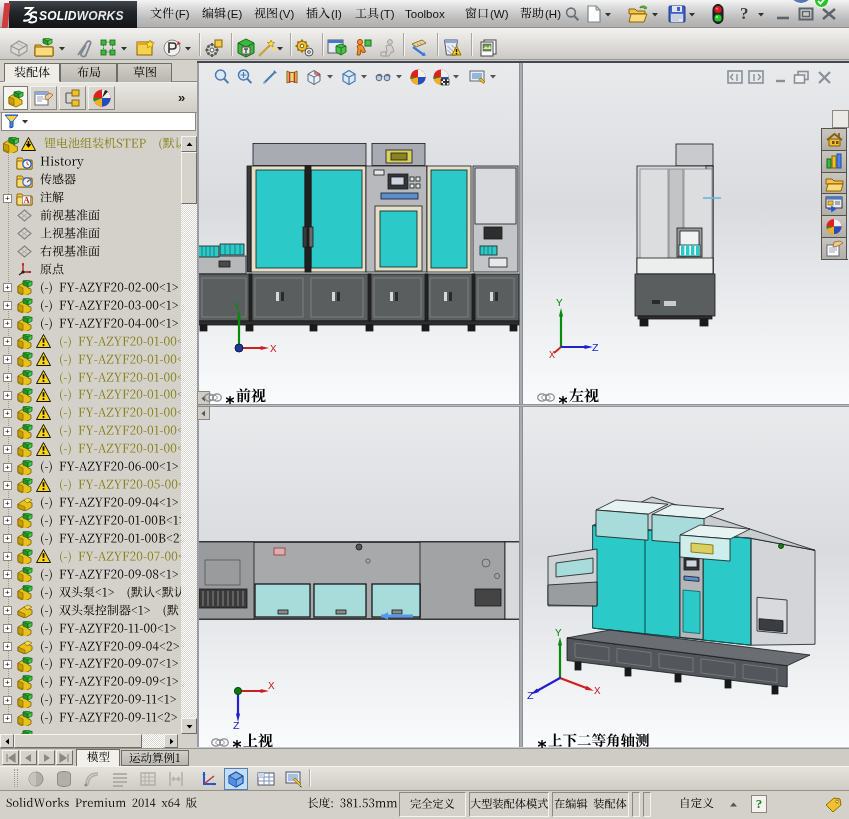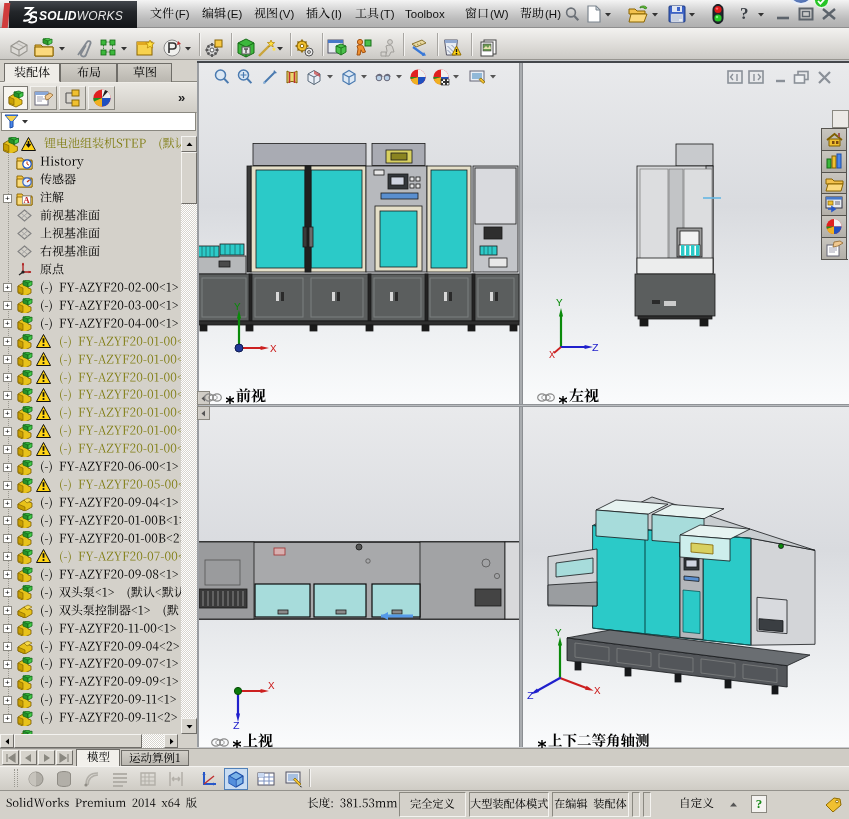--- a/index.html
+++ b/index.html
@@ -128,21 +128,21 @@
 <div style="left:9px;top:1px;width:128px;height:27px;background:linear-gradient(#42464c,#23262a 40%,#131518);z-index:6"></div>
 <div style="left:3px;top:3px;width:6px;height:25px;background:#d03c3c;z-index:7;transform:skewX(-6deg)"></div>
 <div style="left:13px;top:5px;width:24px;height:20px;z-index:8">
     <svg width="24" height="20" viewBox="0 0 24 20">
       <g fill="none" stroke="#fff" stroke-width="2" transform="skewX(-10) translate(4,0)">
         <path d="M8 3h8l-5 6.2c3.5-.6 6 .8 5.5 3.2-.5 2.6-4.3 4-7.5 2.8"></path>
         <path d="M22 8c-2.8-1.6-6.3-.8-6.8 1.2-.4 1.7 1.6 2.2 3.4 2.6 2.2.4 4 1.3 3.5 3.3-.5 2.3-4.4 3.1-7.6 1.5"></path>
       </g>
     </svg>
   </div>
-<div style="left:39px;top:9px;width:92px;height:14px;z-index:8;color:#fff;font-weight:bold;font-style:italic;font-size:12px;letter-spacing:.2px;font-family:Liberation Sans">SOLID<span style="font-weight:normal;color:#e8e8e8">WORKS</span></div>
+<div style="left:39px;top:9px;width:92px;height:14px;z-index:8;color:#fff;font-weight:bold;font-style:italic;font-size:12px;letter-spacing:.2px;font-family:Liberation Sans">SOLID<span style="font-weight:bold;color:#e8e8e8">WORKS</span></div>
 <div style="left:150px;top:7px;height:15px;z-index:6;display:flex;align-items:flex-start;color:#111">
     <svg class="zh" width="24" height="15">
       <g transform="translate(0,10.5) scale(0.012000,-0.012000)">
         <use href="#q0r" x="0"></use>
         <use href="#q1r" x="1000"></use>
       </g>
     </svg>
     <span style="font-size:11.5px;color:#111;position:relative;top:0.5px;margin-left:1px">(F)</span>
   </div>
 <div style="left:202px;top:7px;height:15px;z-index:6;display:flex;align-items:flex-start;color:#111">

